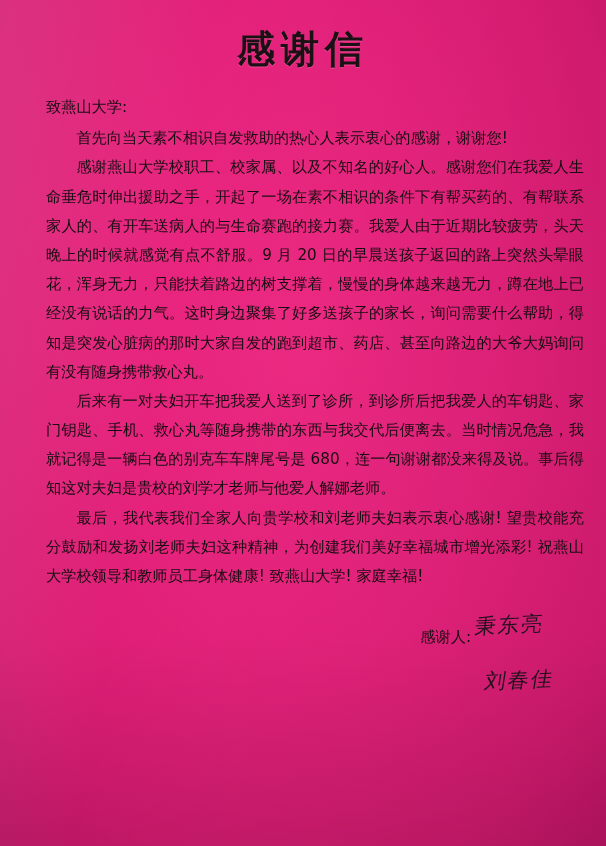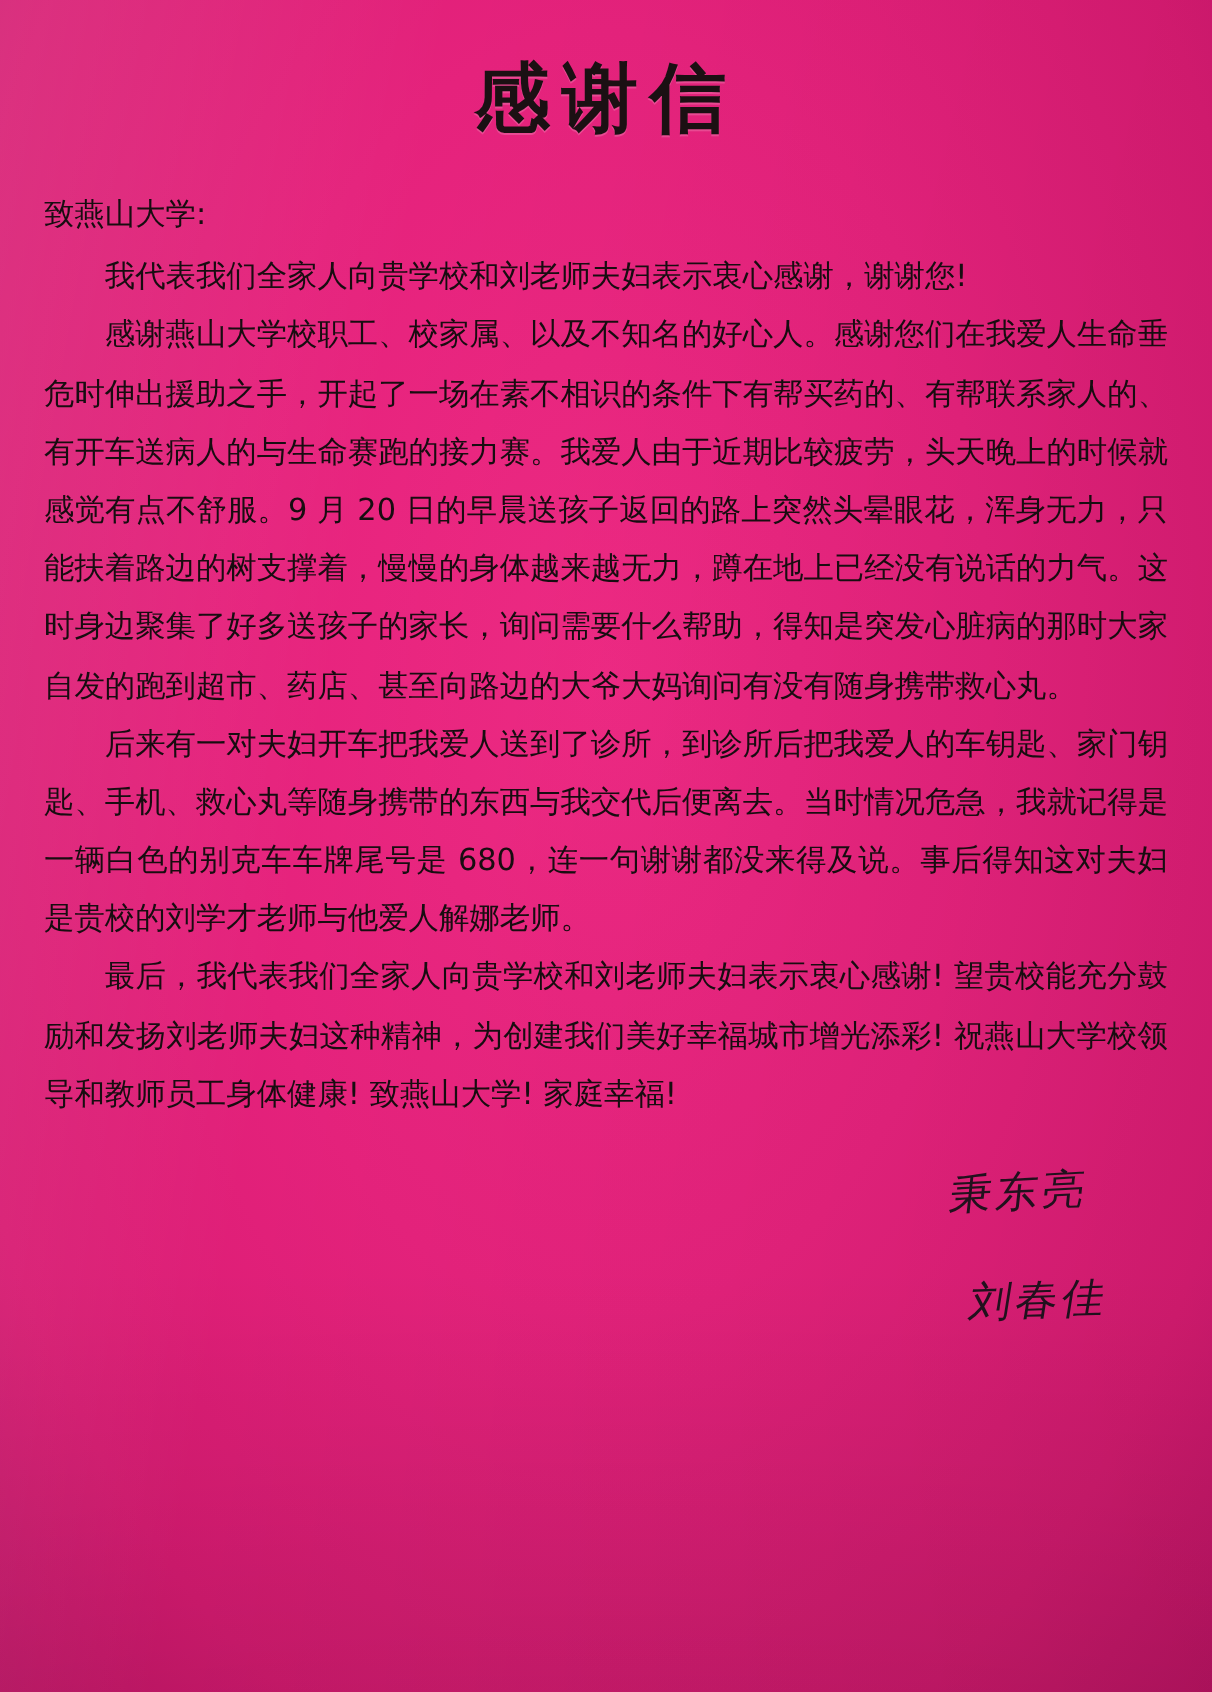--- a/index.html
+++ b/index.html
@@ -46,20 +46,21 @@
   }
   .body-text {
     position: relative;
     padding: 8px 22px 0 22px;
     color: #170d10;
     font-family: "DejaVu Sans", sans-serif;
     font-size: 15.2px;
     line-height: 1.92;
     text-align: justify;
     text-justify: inter-ideograph;
+    margin-left: 24px;
   }
   .salutation {
     margin: 0 0 2px 0;
     text-indent: 0;
   }
   .para {
     margin: 0;
     text-indent: 2em;
   }
   .signature-block {
@@ -101,26 +102,27 @@
 </style>
 </head>
 <body>
 
 <div class="page">
 
   <div class="title">感谢信</div>
 
   <div class="body-text">
     <p class="salutation">致燕山大学:</p>
-    <p class="para">我代表我们全家人向贵学校和刘老师夫妇表示衷心感谢，谢谢您!</p>
+    <p class="para">首先向当天素不相识自发救助的热心人表示衷心的感谢，谢谢您!</p>
     <p class="para">感谢燕山大学校职工、校家属、以及不知名的好心人。感谢您们在我爱人生命垂危时伸出援助之手，开起了一场在素不相识的条件下有帮买药的、有帮联系家人的、有开车送病人的与生命赛跑的接力赛。我爱人由于近期比较疲劳，头天晚上的时候就感觉有点不舒服。9 月 20 日的早晨送孩子返回的路上突然头晕眼花，浑身无力，只能扶着路边的树支撑着，慢慢的身体越来越无力，蹲在地上已经没有说话的力气。这时身边聚集了好多送孩子的家长，询问需要什么帮助，得知是突发心脏病的那时大家自发的跑到超市、药店、甚至向路边的大爷大妈询问有没有随身携带救心丸。</p>
     <p class="para">后来有一对夫妇开车把我爱人送到了诊所，到诊所后把我爱人的车钥匙、家门钥匙、手机、救心丸等随身携带的东西与我交代后便离去。当时情况危急，我就记得是一辆白色的别克车车牌尾号是 680，连一句谢谢都没来得及说。事后得知这对夫妇是贵校的刘学才老师与他爱人解娜老师。</p>
     <p class="para">最后，我代表我们全家人向贵学校和刘老师夫妇表示衷心感谢! 望贵校能充分鼓励和发扬刘老师夫妇这种精神，为创建我们美好幸福城市增光添彩! 祝燕山大学校领导和教师员工身体健康! 致燕山大学! 家庭幸福!</p>
 
     <div class="signature-block">
+      <div class="sign-label">感谢人:</div>
       <div class="sign-handwriting">
         <div class="sign-line-1">秉东亮</div>
         <div class="sign-line-2">刘春佳</div>
       </div>
     </div>
   </div>
 
 </div>
 
 </body></html>

